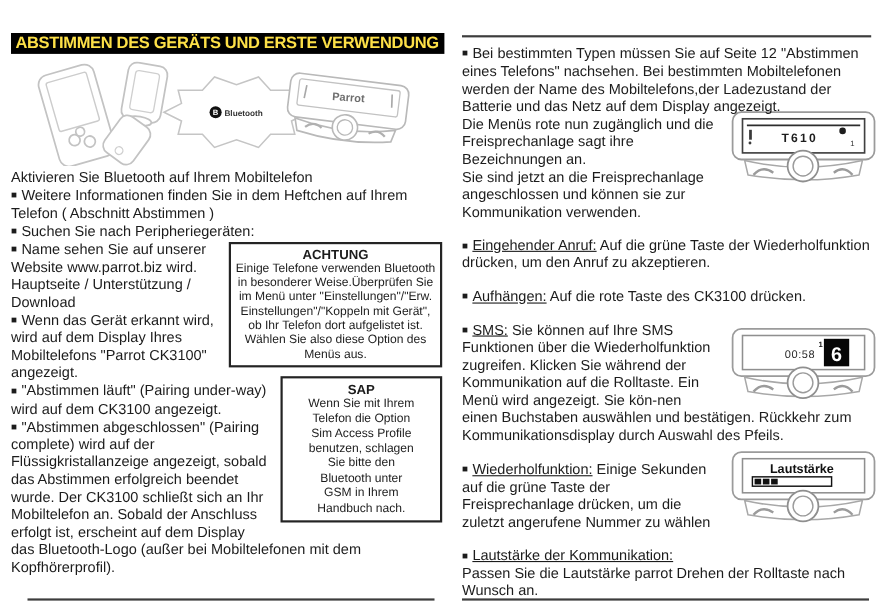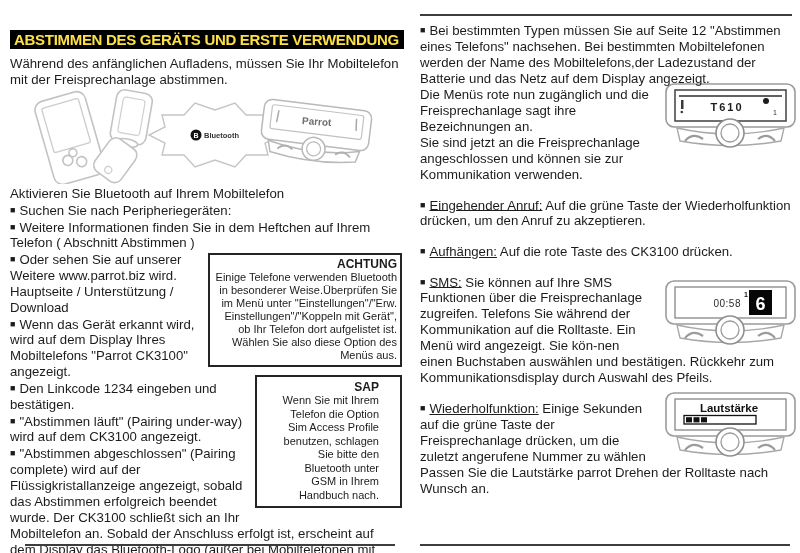--- a/index.html
+++ b/index.html
@@ -5,41 +5,41 @@
   * { margin:0; padding:0; box-sizing:border-box; }
   html,body { background:#ffffff; }
   body {
     width:800px; height:553px; overflow:hidden; position:relative;
     font-family:"Liberation Sans", sans-serif; color:#1c1c1c;
   }
   .page { position:relative; width:800px; height:553px; background:#fff; }
 
   
   .col-left  { position:absolute; left:10px;  top:30px; width:392px; font-size:13.2px; line-height:16px; }
-  .col-right { position:absolute; left:420px; top:14px; width:378px; font-size:13.2px; line-height:16px; }
+  .col-right { position:absolute; left:420px; top:32px; width:378px; font-size:13.2px; line-height:16px; }
 
   
   .titlebar { display:flex; align-items:stretch; height:19px; margin-bottom:7px; }
   .titlebar-main {
     background:#000; color:#fde047; font-weight:bold; font-size:15px; line-height:19px;
     padding:0 5px 0 4px; letter-spacing:-0.3px; white-space:nowrap;
   }
   .titlebar-notch { width:9px; background:#000; margin-left:5px; transform:skewX(-18deg); }
 
   
   .para { margin:0; }
   .mt14 { margin-top:14px; }
   .marker { font-size:9px; vertical-align:1.5px; margin-right:4px; }
   .hd { font-weight:normal; text-decoration:underline; }
   .bold { font-weight:normal; }
 
   
   .note-box {
     float:right; background:#fff; border:2px solid #242424;
-    text-align:right; font-size:11px; line-height:13px;
+    text-align:center; font-size:11px; line-height:13px;
   }
   .note-title { font-weight:bold; font-size:12px; line-height:14px; }
   .achtung { width:194px; padding:2px 3px 3px; margin:2px 0 2px 6px; }
   .sap     { width:147px; padding:3px 21px 4px; margin:6px 0 2px 8px; clear:right; line-height:13.5px; }
 
   
   .strip { display:block; margin:1px 0 2px 0; }
   .dev-float { float:right; }
   .f-t610 { margin:-6px 0 2px 8px; }
   .f-sms  { margin:18px 0 2px 8px; }
@@ -58,21 +58,20 @@
 
 <div class="page">
 
   <div class="col-left">
 
     <div class="titlebar">
       <div class="titlebar-main">ABSTIMMEN DES GERÄTS UND ERSTE VERWENDUNG</div>
       <div class="titlebar-notch"></div>
     </div>
 
-    <p class="para">Während des anfänglichen Aufladens, müssen Sie Ihr Mobiltelefon mit der Freisprechanlage abstimmen.</p>
 
     <svg class="strip" width="392" height="95" viewBox="0 0 392 95">
       <g transform="translate(34,6) rotate(-16 26 44)" fill="#fff" stroke="#c3c3c3" stroke-width="1.6">
         <rect x="0" y="0" width="52" height="86" rx="9"></rect>
         <rect x="7" y="7" width="38" height="46" rx="2" stroke="#cccccc" stroke-width="1.3"></rect>
         <circle cx="18" cy="64" r="5"></circle>
         <circle cx="31" cy="69" r="5"></circle>
         <circle cx="25" cy="58" r="4"></circle>
       </g>
       <g transform="translate(98,2) rotate(10 20 45)" fill="#fff" stroke="#c3c3c3" stroke-width="1.6">
@@ -100,38 +99,37 @@
         <circle cx="54" cy="44" r="11.5"></circle>
         <circle cx="54" cy="44" r="7" stroke-width="1.2"></circle>
         <path d="M18 48 q7 -7 15 -1" fill="none" stroke="#b0b0b0" stroke-width="2"></path>
         <path d="M76 47 q8 -6 15 1" fill="none" stroke="#b0b0b0" stroke-width="2"></path>
       </g>
     </svg>
 
     <div class="flow">
       <p class="para">Aktivieren Sie Bluetooth auf Ihrem Mobiltelefon</p>
 
+      <p class="para"><span class="marker">■</span><span>Weitere Informationen finden Sie in dem Heftchen auf Ihrem Telefon ( Abschnitt Abstimmen )</span></p>
+
       <p class="para"><span class="marker">■</span><span>Suchen Sie nach Peripheriegeräten:</span></p>
-
-      <p class="para"><span class="marker">■</span><span>Weitere Informationen finden Sie in dem Heftchen auf Ihrem Telefon ( Abschnitt Abstimmen )</span></p>
 
       <div class="note-box achtung">
         <div class="note-title">ACHTUNG</div>
         <div class="note-body">Einige Telefone verwenden Bluetooth in besonderer Weise.Überprüfen Sie im Menü unter "Einstellungen"/"Erw. Einstellungen"/"Koppeln mit Gerät", ob Ihr Telefon dort aufgelistet ist. Wählen Sie also diese Option des Menüs aus.</div>
       </div>
       <div class="note-box sap">
         <div class="note-title">SAP</div>
         <div class="note-body">Wenn Sie mit Ihrem Telefon die Option Sim Access Profile benutzen, schlagen Sie bitte den Bluetooth unter GSM in Ihrem Handbuch nach.</div>
       </div>
 
-      <p class="para"><span class="marker">■</span><span>Oder sehen Sie auf unserer Weitere </span><span class="bold">www.parrot.biz</span><span> wird. Hauptseite / Unterstützung / Download</span></p>
+      <p class="para"><span class="marker">■</span><span>Name sehen Sie auf unserer Website </span><span class="bold">www.parrot.biz</span><span> wird. Hauptseite / Unterstützung / Download</span></p>
 
       <p class="para"><span class="marker">■</span><span>Wenn das Gerät erkannt wird, wird auf dem Display Ihres Mobiltelefons "Parrot CK3100" angezeigt.</span></p>
 
-      <p class="para"><span class="marker">■</span><span>Den Linkcode 1234 eingeben und bestätigen.</span></p>
 
       <p class="para"><span class="marker">■</span><span>"Abstimmen läuft" (Pairing under-way) wird auf dem CK3100 angezeigt.</span></p>
 
       <p class="para"><span class="marker">■</span><span>"Abstimmen abgeschlossen" (Pairing complete) wird auf der Flüssigkristallanzeige angezeigt, sobald das Abstimmen erfolgreich beendet wurde. Der CK3100 schließt sich an Ihr Mobiltelefon an. Sobald der Anschluss erfolgt ist, erscheint auf dem Display das Bluetooth-Logo (außer bei Mobiltelefonen mit dem Kopfhörerprofil).</span></p>
     </div>
   </div>
 
   <div class="col-right">
 
     <div class="hrule rule-top-right"></div>
@@ -168,37 +166,38 @@
       <text x="81" y="19" font-size="7" font-weight="bold" fill="#111">1</text>
       <rect x="86" y="12" width="23" height="25" fill="#060606"></rect>
       <text x="97.5" y="32" text-anchor="middle" font-size="18" font-weight="bold" fill="#ffffff">6</text>
       <path d="M14 47 q53 12 107 0 l-3 13 q-50 9 -101 0 z" fill="#fff" stroke="#a8a8a8" stroke-width="1.4"></path>
       <circle cx="67" cy="52" r="14" fill="#fff" stroke="#8f8f8f" stroke-width="1.6"></circle>
       <circle cx="67" cy="52" r="9" fill="#fff" stroke="#9b9b9b" stroke-width="1.3"></circle>
       <path d="M22 60 q8 -9 18 -2" fill="none" stroke="#9b9b9b" stroke-width="2.2"></path>
       <path d="M95 58 q9 -7 17 2" fill="none" stroke="#9b9b9b" stroke-width="2.2"></path>
     </svg>
 
-    <p class="para mt14"><span class="marker">■</span><span class="hd">SMS:</span> <span>Sie können auf Ihre SMS Funktionen über die Freisprechanlage zugreifen. Telefons Sie während der Kommunikation auf die Rolltaste. Ein Menü wird angezeigt. Sie kön-nen einen Buchstaben auswählen und bestätigen. Rückkehr zum Kommunikationsdisplay durch Auswahl des Pfeils.</span></p>
+    <p class="para mt14"><span class="marker">■</span><span class="hd">SMS:</span> <span>Sie können auf Ihre SMS Funktionen über die Wiederholfunktion zugreifen. Klicken Sie während der Kommunikation auf die Rolltaste. Ein Menü wird angezeigt. Sie kön-nen einen Buchstaben auswählen und bestätigen. Rückkehr zum Kommunikationsdisplay durch Auswahl des Pfeils.</span></p>
 
     <svg class="dev-float f-vol" width="135" height="70" viewBox="0 0 135 70">
       <rect x="3" y="3" width="129" height="43" rx="8" fill="#fff" stroke="#9b9b9b" stroke-width="1.6"></rect>
       <rect x="12" y="9" width="111" height="31" fill="#fff" stroke="#8f8f8f" stroke-width="1.4"></rect>
       <text x="66" y="22" text-anchor="middle" font-size="11.5" font-weight="bold" fill="#111">Lautstärke</text>
       <rect x="21" y="25.5" width="72" height="8.5" fill="#fff" stroke="#111" stroke-width="1.3"></rect>
       <rect x="23" y="27.2" width="6" height="5.2" fill="#111"></rect>
       <rect x="30.5" y="27.2" width="6" height="5.2" fill="#111"></rect>
       <rect x="38" y="27.2" width="6" height="5.2" fill="#111"></rect>
       <path d="M14 47 q53 12 107 0 l-3 13 q-50 9 -101 0 z" fill="#fff" stroke="#a8a8a8" stroke-width="1.4"></path>
       <circle cx="67" cy="52" r="14" fill="#fff" stroke="#8f8f8f" stroke-width="1.6"></circle>
       <circle cx="67" cy="52" r="9" fill="#fff" stroke="#9b9b9b" stroke-width="1.3"></circle>
       <path d="M22 60 q8 -9 18 -2" fill="none" stroke="#9b9b9b" stroke-width="2.2"></path>
       <path d="M95 58 q9 -7 17 2" fill="none" stroke="#9b9b9b" stroke-width="2.2"></path>
     </svg>
 
     <p class="para mt14"><span class="marker">■</span><span class="hd">Wiederholfunktion:</span> <span>Einige Sekunden auf die grüne Taste der Freisprechanlage drücken, um die zuletzt angerufene Nummer zu wählen</span></p>
 
+    <p class="para mt14"><span class="marker">■</span><span class="hd">Lautstärke der Kommunikation:</span></p>
     <p class="para">Passen Sie die Lautstärke parrot Drehen der Rolltaste nach Wunsch an.</p>
   </div>
 
   <div class="hrule rule-bottom-left"></div>
   <div class="hrule rule-bottom-right"></div>
 </div>
 
 </body></html>

